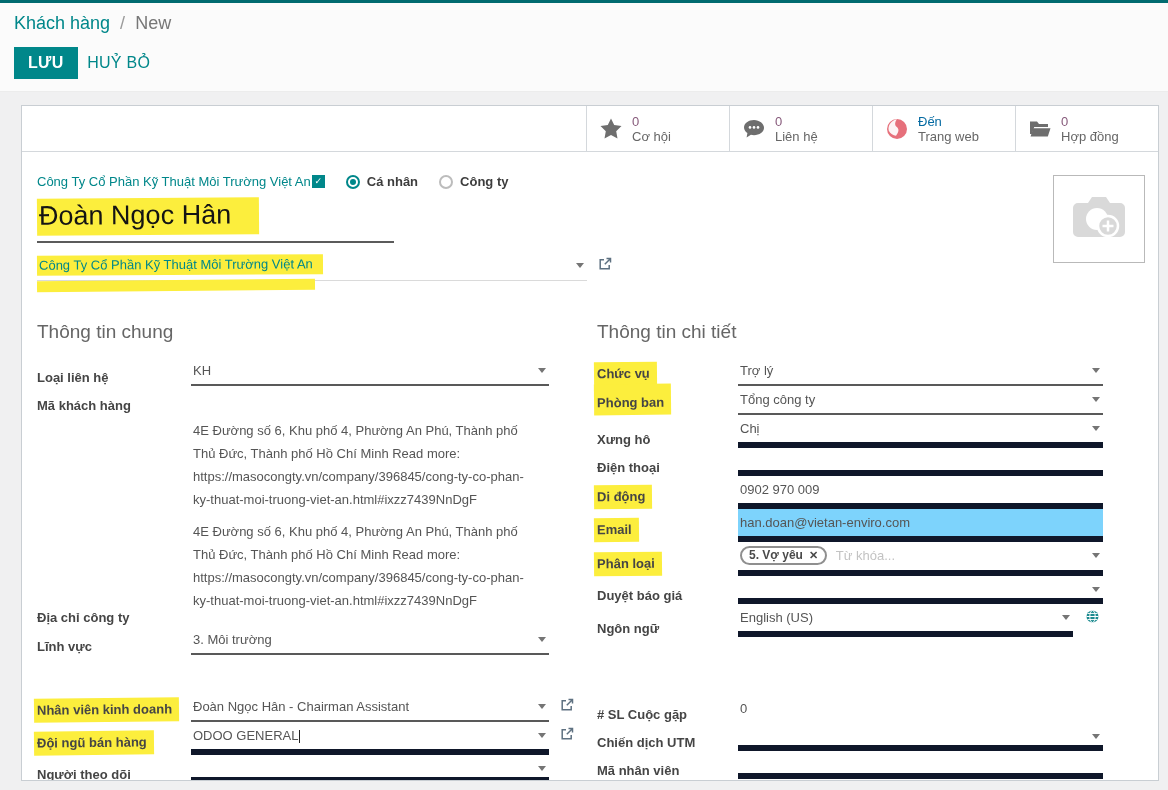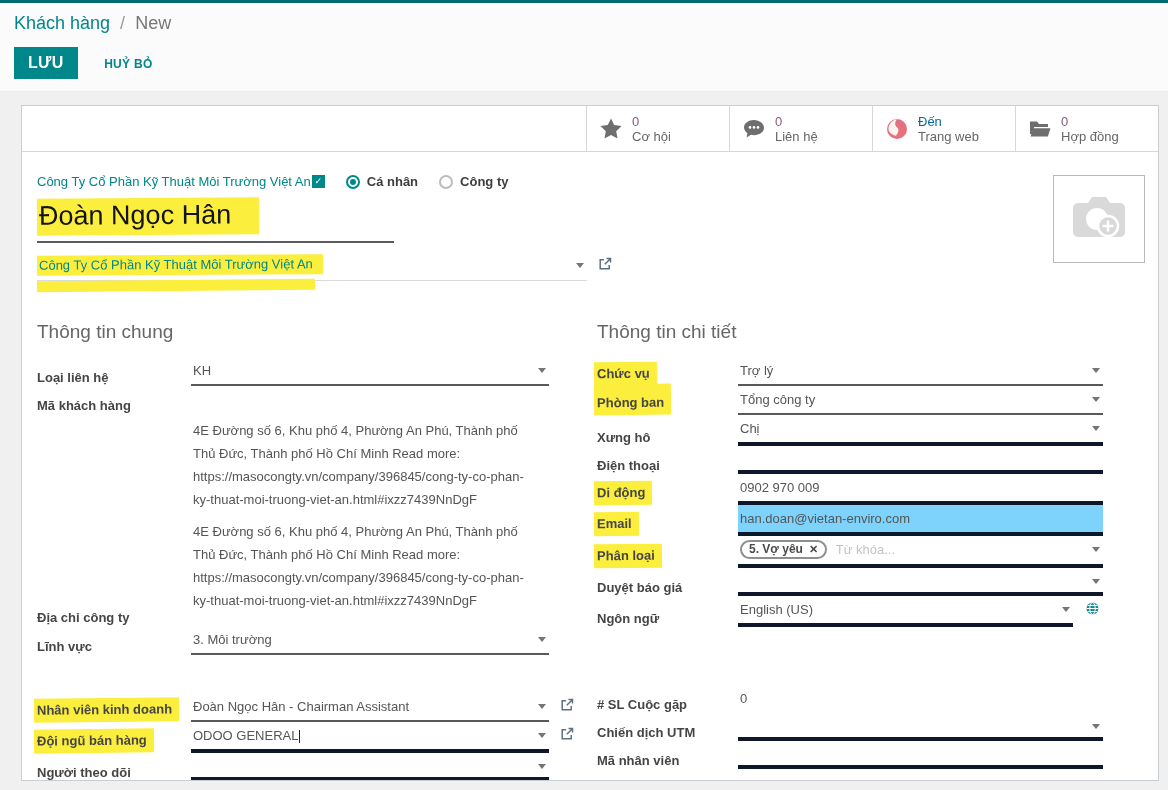--- a/index.html
+++ b/index.html
@@ -11,21 +11,21 @@
   }
   .topstrip { height:3px; background:#016b70; }
   .control-panel { background:#fbfbfb; padding:10px 14px 12px 14px; border-bottom:1px solid #ececec; }
   .breadcrumb { font-size:18px; margin-bottom:13px; }
   .bc-parent { color:#00878a; cursor:pointer; }
   .bc-sep { color:#9a9a9a; margin:0 5px; }
   .bc-current { color:#777; }
   .btn-save { background:#00878a; color:#fff; border:none; font-family:inherit;
     font-size:16px; font-weight:bold; padding:7px 14px; letter-spacing:.3px; cursor:pointer; }
   .btn-discard { background:none; border:none; font-family:inherit; color:#00878a;
-    font-size:12px; font-weight:bold; margin-left:17px; letter-spacing:.3px; cursor:pointer; }
+    font-size:16px; font-weight:normal; letter-spacing:.3px; cursor:pointer; }
   .content { padding:13px 9px 0 21px; }
   .sheet { width:1138px; height:676px; background:#fff; border:1px solid #c9ced3; position:relative; overflow:hidden; }
 
   
   .statbar { display:flex; justify-content:flex-end; height:46px; border-bottom:1px solid #d4d8dc; }
   .stat-btn { width:143px; border-left:1px solid #d4d8dc; display:flex; align-items:center;
     gap:10px; padding-left:13px; cursor:pointer; background:#fff; }
   .stat-icon { width:22px; display:flex; justify-content:center; }
   .stat-text { display:flex; flex-direction:column; line-height:15px; font-size:13px; }
   .stat-value { color:#875a7b; }
@@ -71,21 +71,21 @@
   .col-right { width:506px; margin-left:48px; }
   .section-title { font-size:19px; font-weight:400; color:#666; margin:0 0 14px 0; }
   .frow { display:flex; align-items:flex-end; }
   .lbl { flex:0 0 154px; font-weight:bold; color:#454545; padding-top:5px; line-height:17px; }
   .col-right .lbl { flex-basis:141px; }
   .hl-lbl { display:inline-block; background:#fcee3d; padding:3px 7px 4px 3px; margin:-3px 0 0 -3px;
     transform:rotate(-0.6deg); }
   .hl-lbl.tall { padding-top:10px; margin-top:-10px; }
   .fld { flex:1; position:relative; min-height:28px; padding:5px 16px 5px 2px; color:#555; line-height:17px; }
   .fld.u-dark { border-bottom:2px solid #595959; }
-  .fld.u-light { border-bottom:4px solid #0f172a; }
+  .fld.u-light { border-bottom:6px solid #0f172a; }
   .fld.email-bg { background:#7dd3fc; }
   .fld.short { margin-right:30px; }
   .fld.addr { padding-top:5px; line-height:23px; }
   .fld.addr p { margin:0 0 9px 0; overflow-wrap:break-word; word-break:break-word; }
   .spacer-l { height:38px; }
   .spacer-r { height:58px; }
   .txt-cursor { display:inline-block; width:1px; height:13px; background:#222; vertical-align:text-bottom; margin-left:1px; }
   .tag-pill { display:inline-flex; align-items:center; gap:6px; border:2px solid #8f8f8f;
     border-radius:11px; height:19px; padding:0 7px; font-size:12px; font-weight:bold;
     color:#4a4a4a; margin-top:-2px; vertical-align:middle; }

